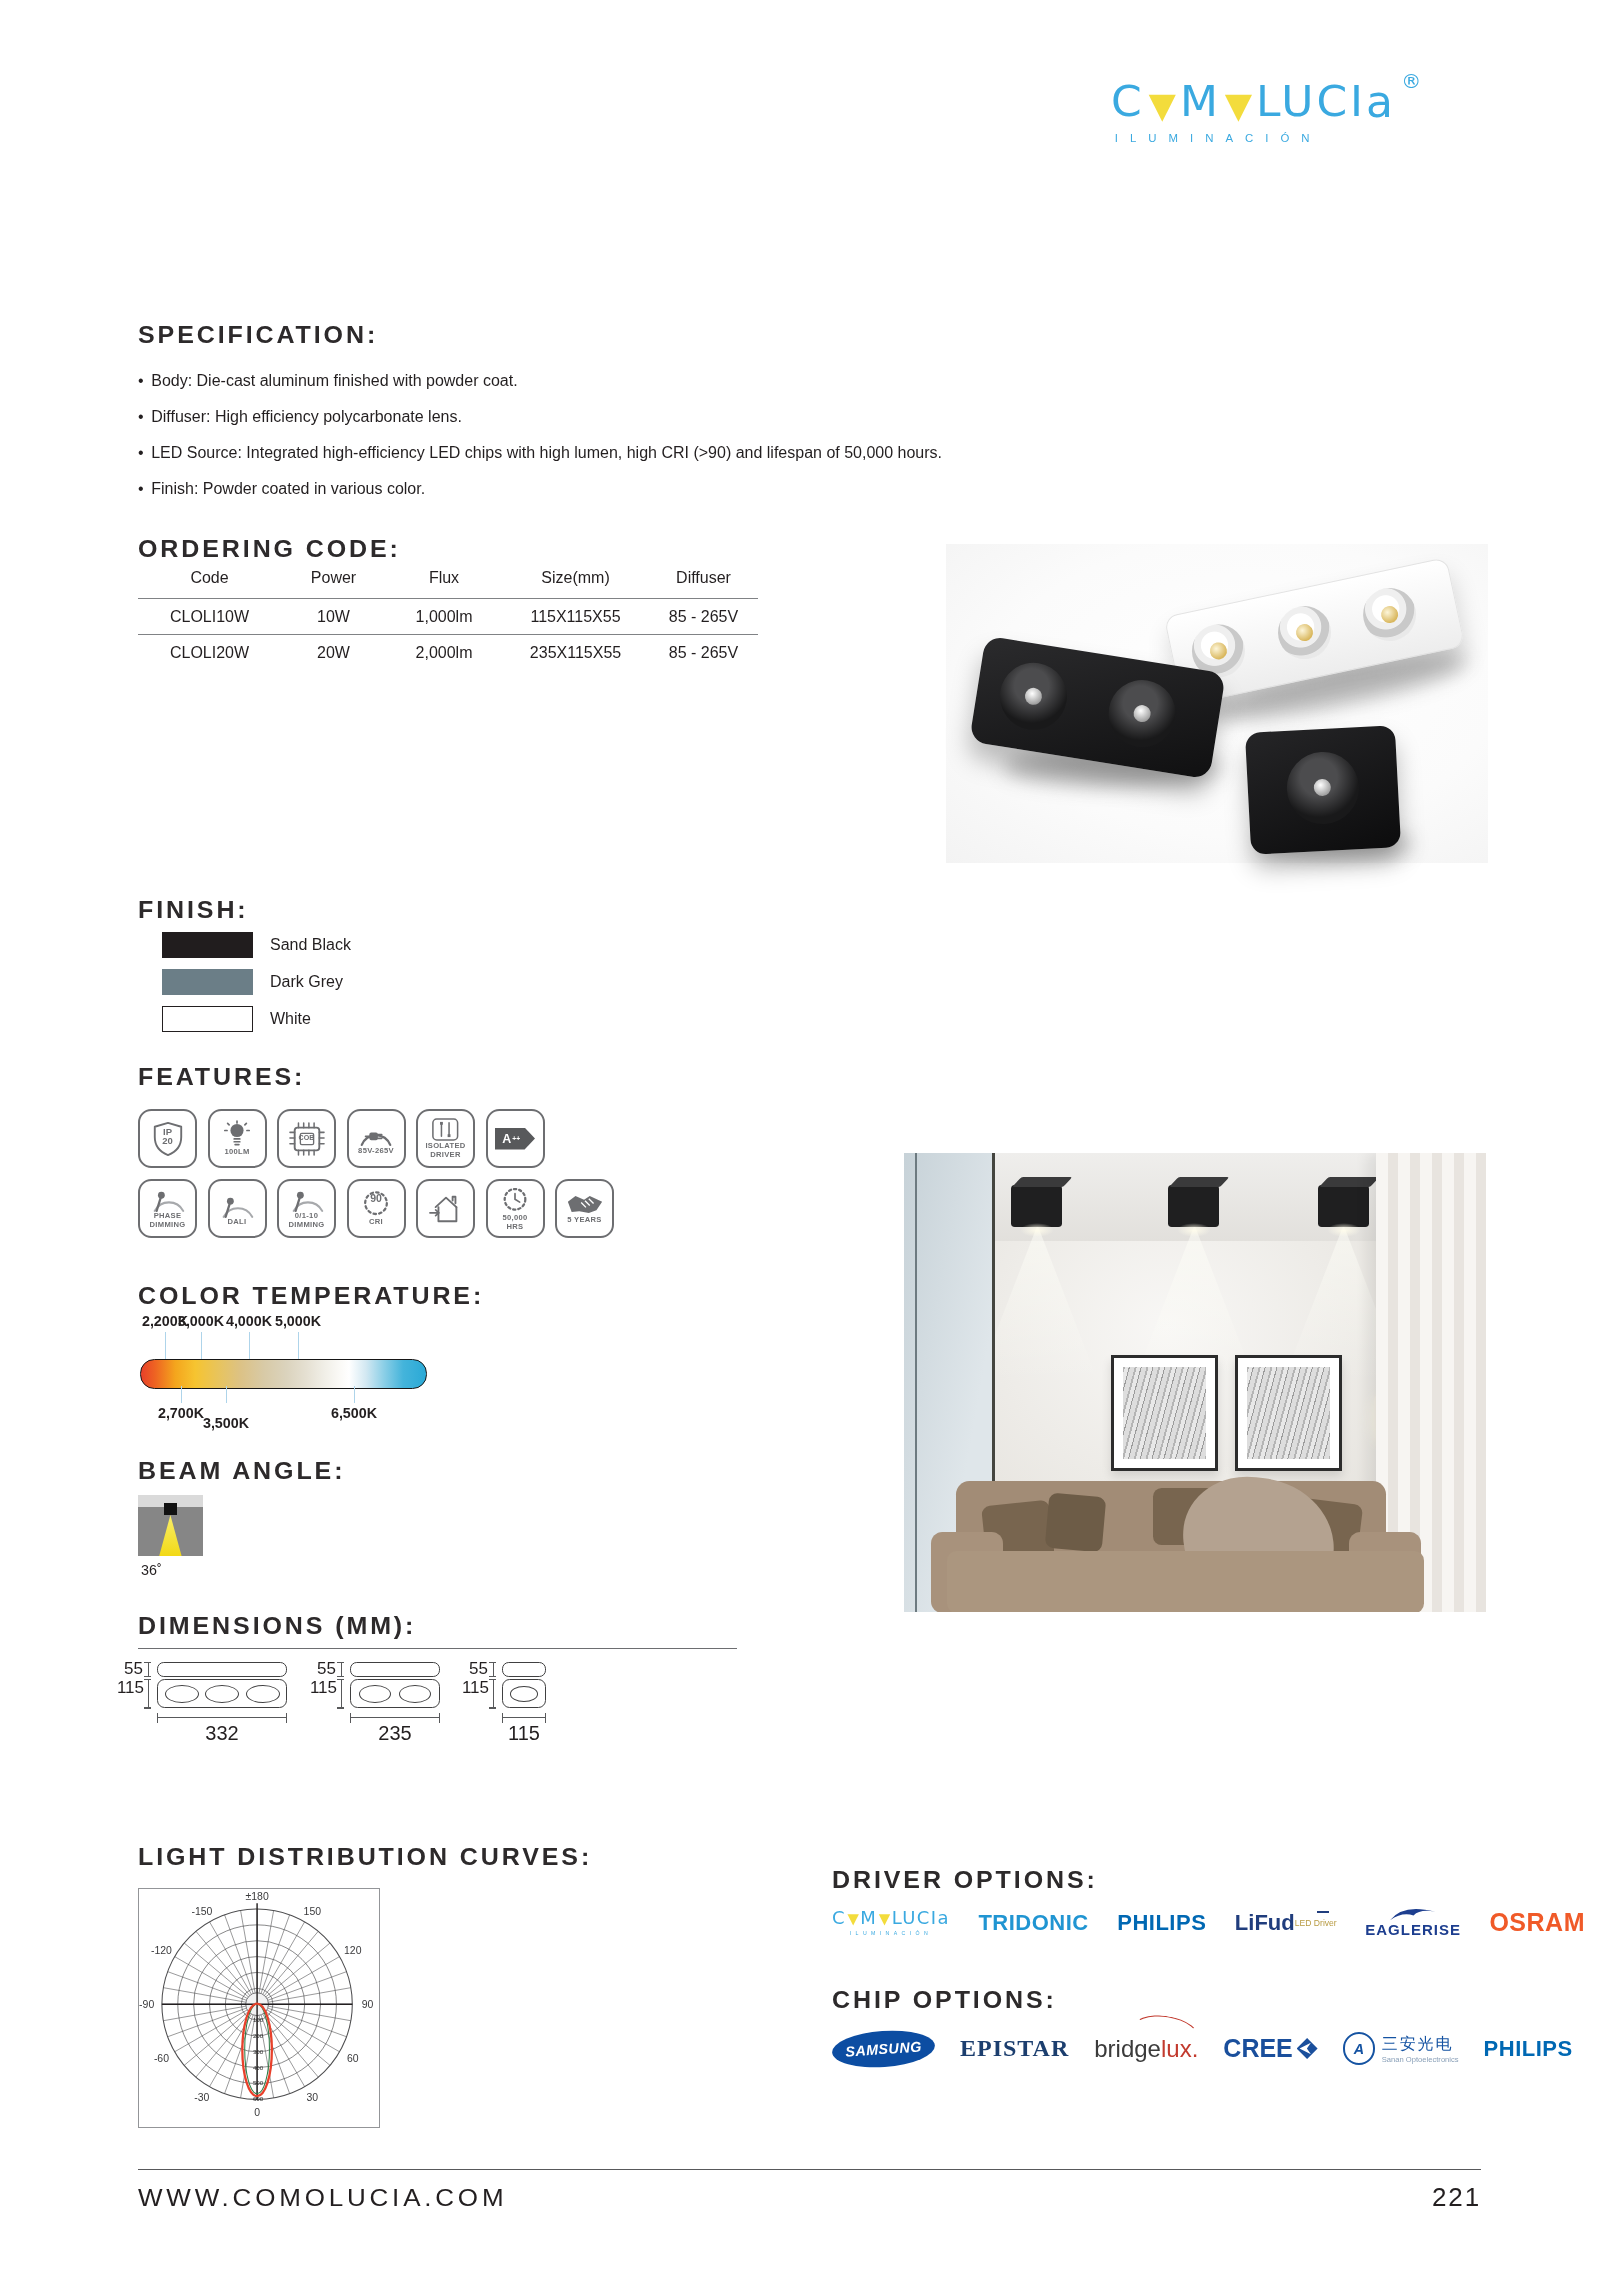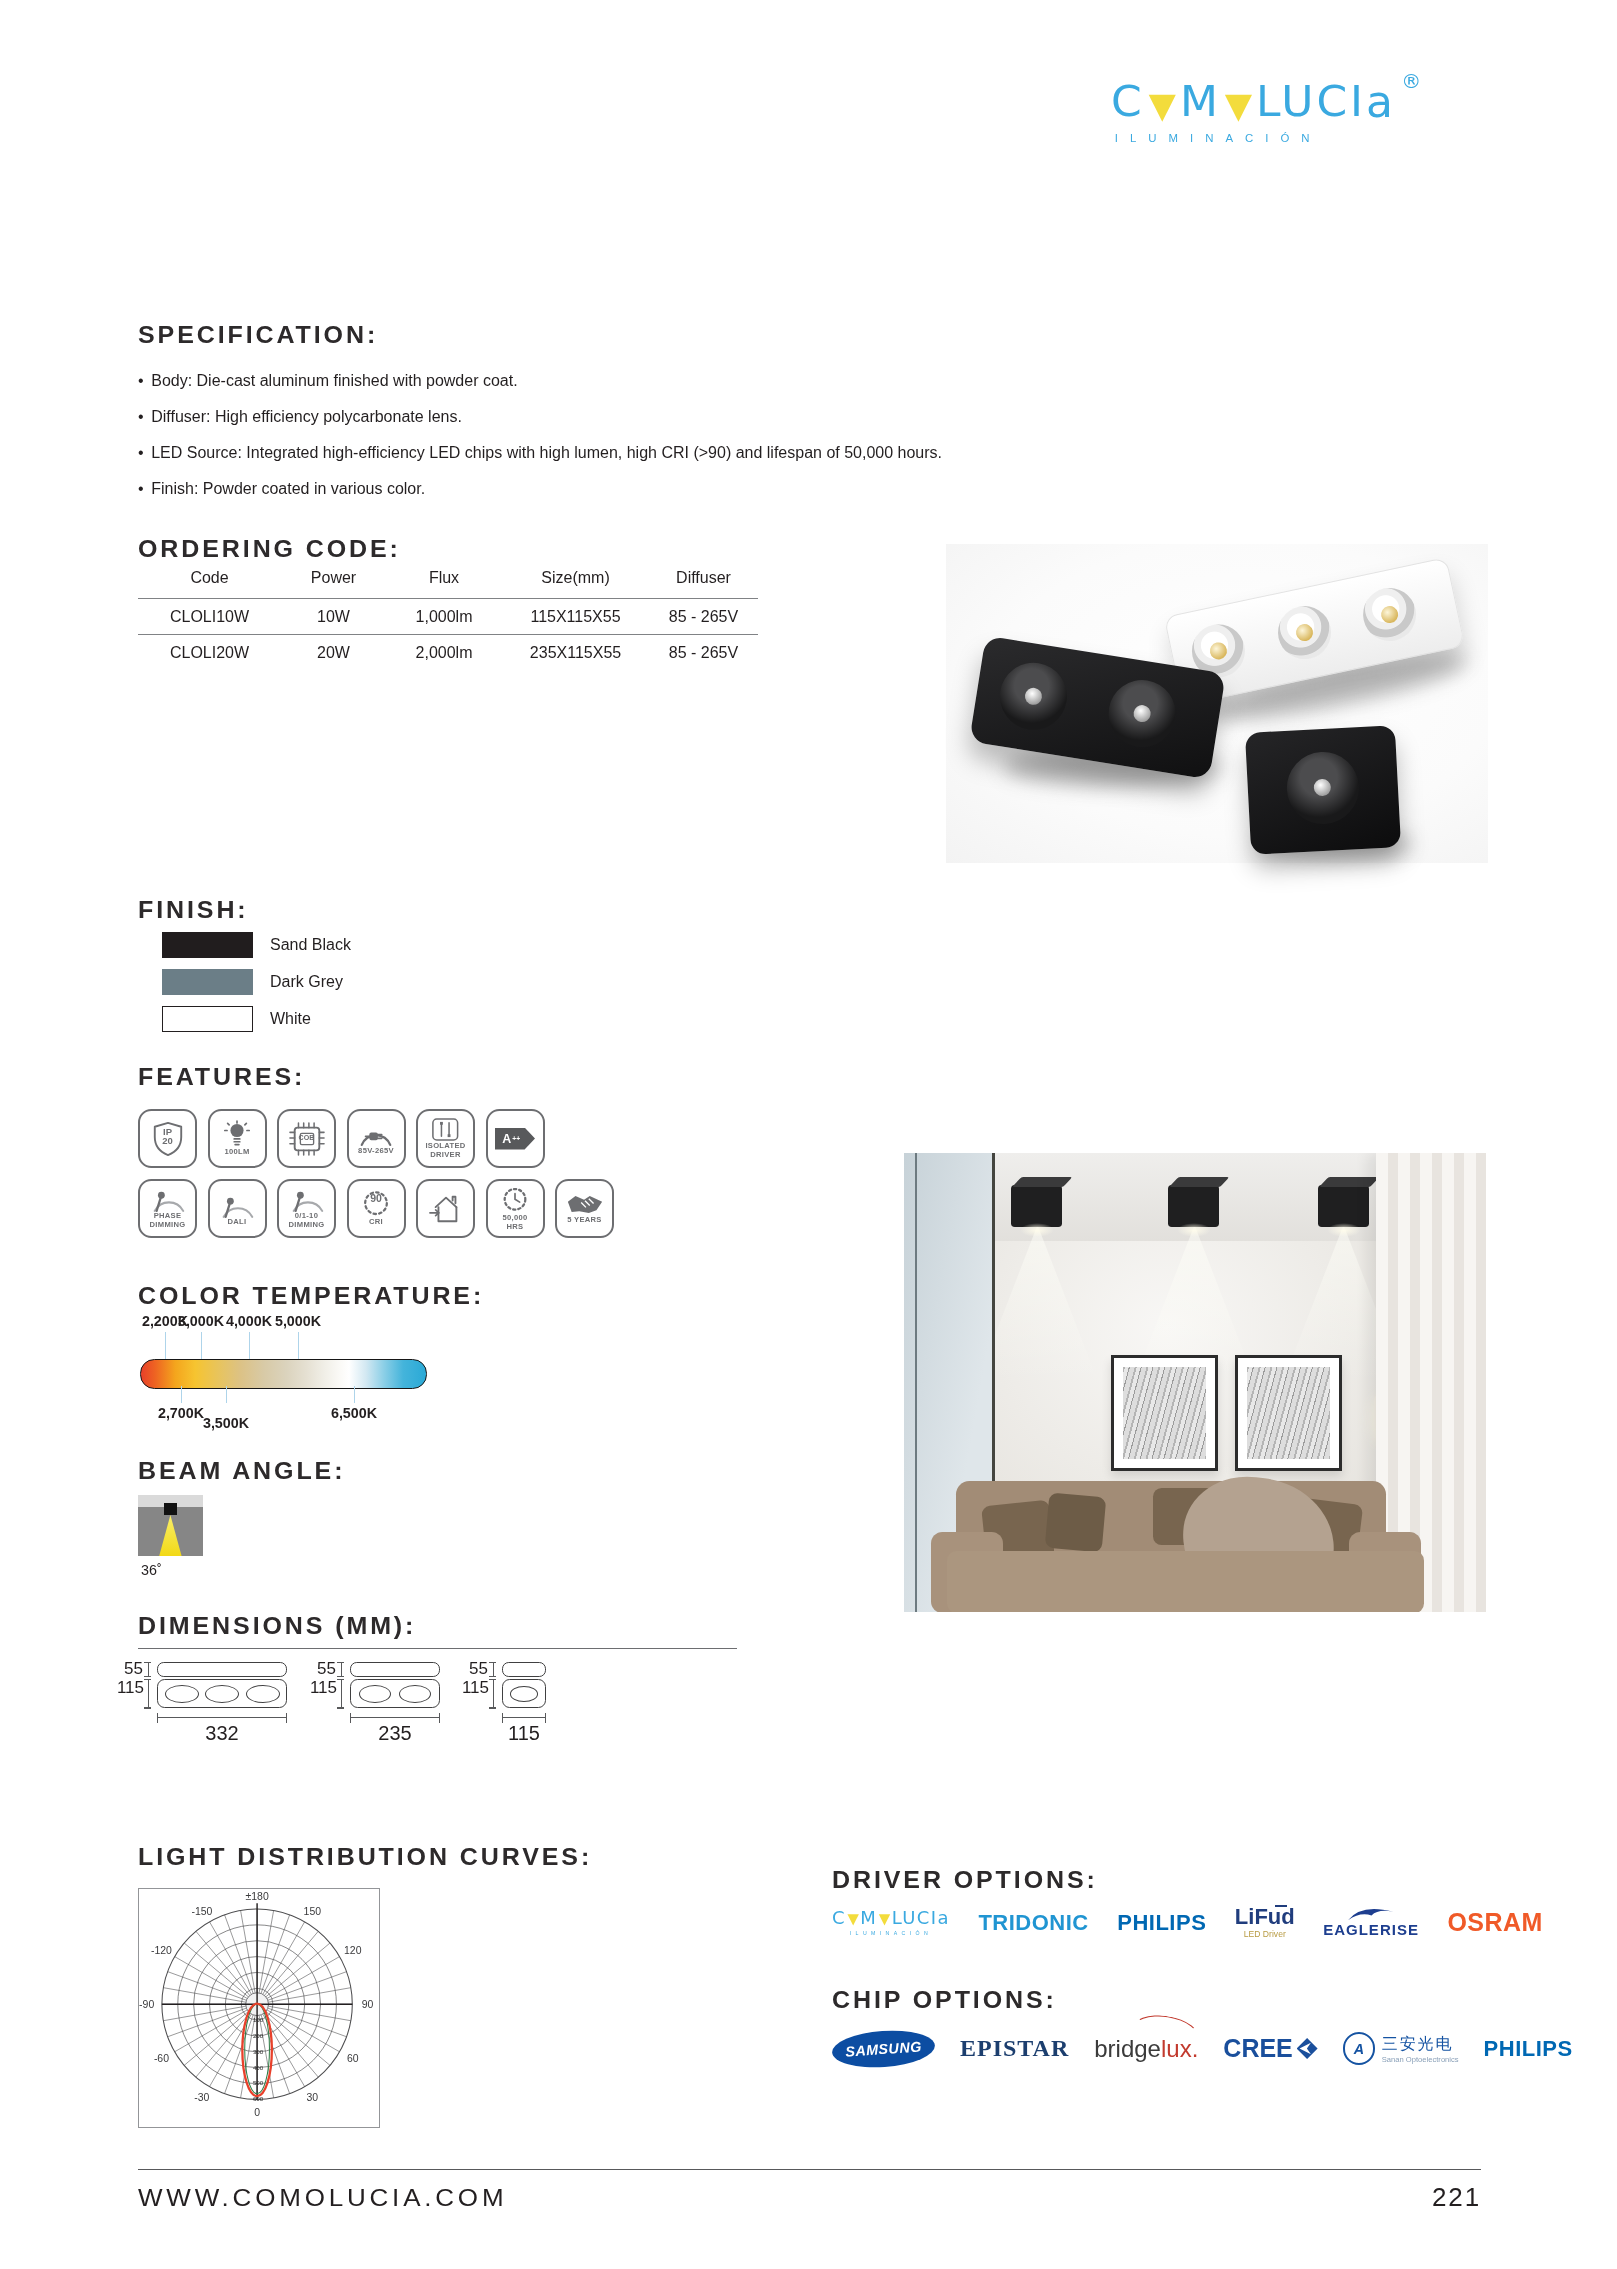--- a/index.html
+++ b/index.html
@@ -163,21 +163,21 @@
   .chip-logos{left:832px;top:2022px;gap:25px;height:53px;}
   .logo{white-space:nowrap;display:flex;align-items:center;}
   .cl-mini{display:flex;flex-direction:column;}
   .cl-mini .w{display:flex;align-items:flex-end;color:#3aa9e0;font-family:"DejaVu Sans",sans-serif;
               font-size:18px;letter-spacing:1.4px;line-height:1;}
   .cl-mini .seg{text-transform:uppercase;}
   .cl-mini .tri{width:12.4px;height:13.3px;background:#f3dc3c;clip-path:polygon(50% 96%,4% 12%,96% 12%);margin:0 1px 1px 1px;}
   .cl-mini .s{font-size:5.2px;letter-spacing:4.4px;color:#3aa9e0;margin-top:2.9px;}
   .tridonic{font-size:22px;font-weight:700;color:#2095d2;letter-spacing:0.5px;}
   .philips{font-size:22px;font-weight:700;color:#0068b3;letter-spacing:0.5px;}
-  .lifud{flex-direction:column;align-items:center;position:relative;justify-content:flex-end;}
+  .lifud{flex-direction:row;align-items:center;position:relative;justify-content:flex-end;}
   .lifud .m{font-size:22px;font-weight:700;color:#203d7d;line-height:1;}
   .lifud .bar{position:absolute;top:-1px;right:7.6px;width:12.4px;height:2.4px;background:#203d7d;}
   .lifud .s{font-size:8.6px;color:#b89b43;margin-top:1.9px;}
   .eaglerise{flex-direction:column;align-items:center;}
   .eaglerise svg{margin-bottom:-1.9px;}
   .eaglerise .t{font-size:15px;font-weight:700;color:#1d3e8f;letter-spacing:1px;}
   .osram{font-size:25px;font-weight:800;color:#f05a28;letter-spacing:0.5px;}
   .samsung .sam-ellipse{display:flex;align-items:center;justify-content:center;width:103px;height:36px;
       background:#0c4da2;border-radius:50%;transform:rotate(-4deg);}
   .samsung .sam-ellipse span{color:#fff;font-style:italic;font-weight:700;font-size:14.3px;letter-spacing:0.5px;}

